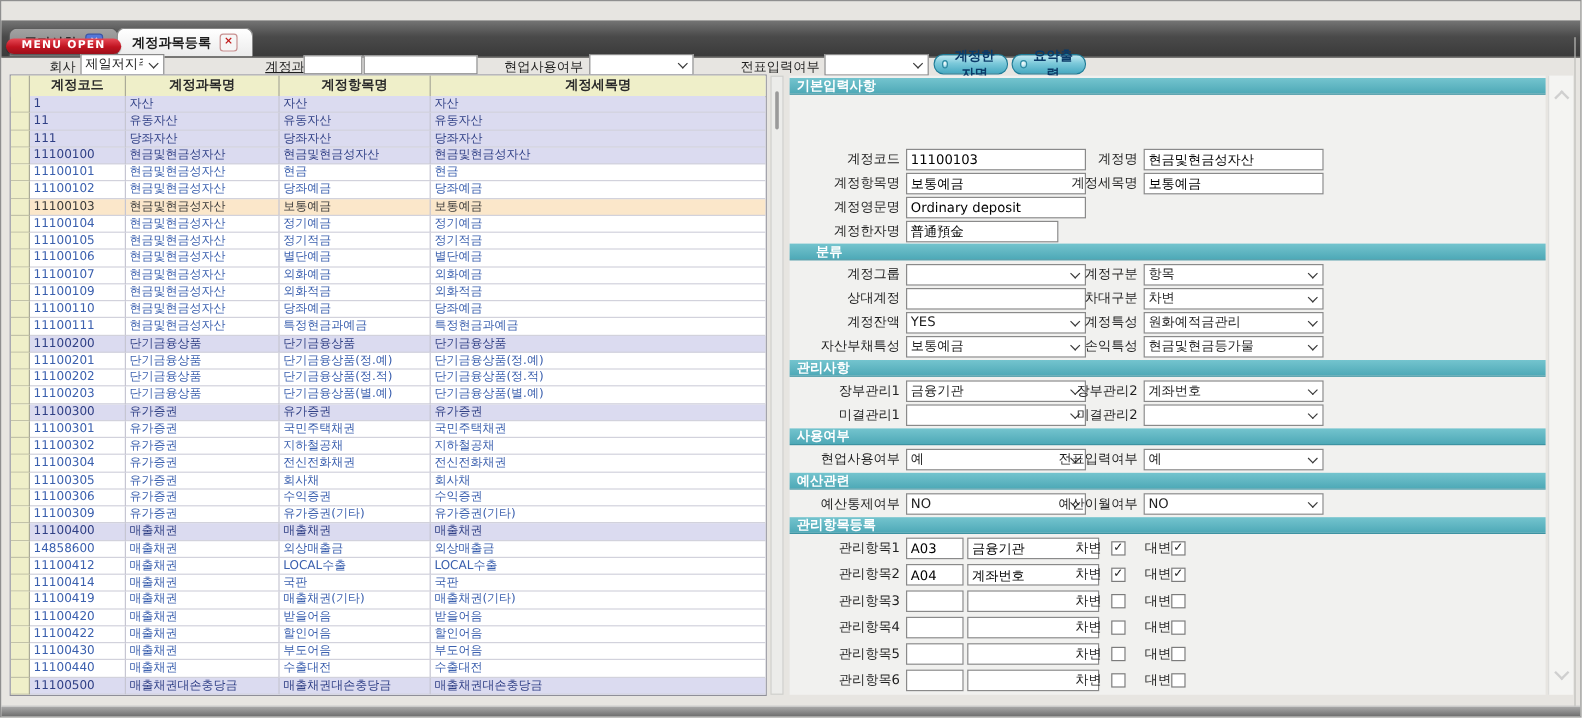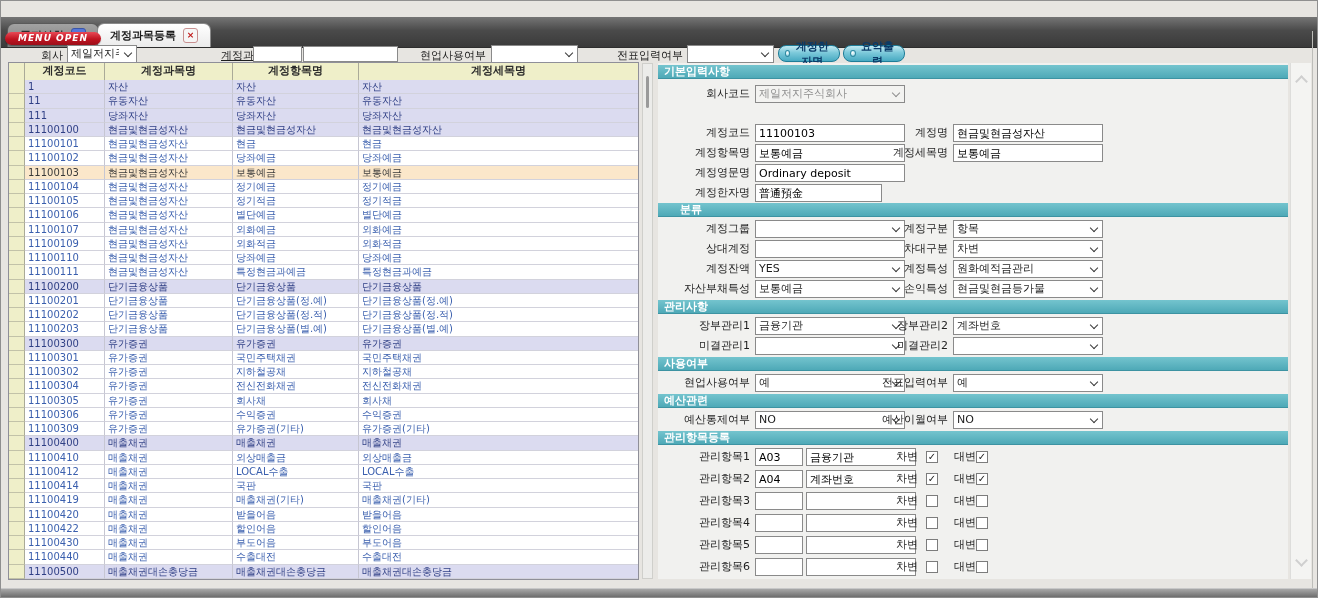--- a/index.html
+++ b/index.html
@@ -15,21 +15,21 @@
     border:1px solid #5a5a5a;border-bottom:none;color:#2f2f2f;font-weight:bold;}
   .tab.active{left:96px;background:linear-gradient(#ffffff,#ebebeb);
     border:1px solid #8a8a8a;border-bottom:none;color:#1c1c1c;font-weight:bold;}
   .closebox{width:13px;height:13px;border-radius:3px;font-size:9px;line-height:13px;
     text-align:center;font-weight:bold;}
   .closebox.blue{background:#5577d8;color:#fff;border:1px solid #3a55a8;}
   .closebox.red{background:#f6f6f6;color:#c01818;border:1px solid #c89090;}
   
   .menu-open{position:absolute;top:31px;left:4px;height:13px;padding:0 13px;
     background:linear-gradient(#e84a56,#c01320 55%,#9c0f1a);border-radius:8px;
-    color:#fff;font-weight:bold;font-style:italic;font-size:9px;line-height:13px;
+    color:#fff;font-weight:bold;font-size:9px;line-height:13px;
     letter-spacing:1px;box-shadow:0 1px 1px rgba(0,0,0,.35);}
   
   .toolbar{position:absolute;top:44px;left:0;right:0;height:20px;}
   .toolbar .tlabel{position:absolute;top:3px;color:#1e1e1e;text-align:right;white-space:nowrap;}
   .tinput{position:absolute;top:1px;height:16px;border:1px solid #8a8a8a;background:#fff;
     font-family:inherit;font-size:11px;padding:0 3px;box-sizing:border-box;}
   .combo{position:absolute;height:18px;border:1px solid #8a8a8a;background:#fff;
     box-sizing:border-box;overflow:hidden;}
   .combo .combo-text{position:absolute;left:3px;right:17px;top:0;bottom:0;line-height:16px;
     white-space:nowrap;overflow:hidden;color:#1e1e1e;}
@@ -348,21 +348,21 @@
   </div>
         <div class="trow group">
     <span class="cell gut w-gut"></span>
     <span class="cell w-c1">11100400</span>
     <span class="cell w-c2">매출채권</span>
     <span class="cell w-c3">매출채권</span>
     <span class="cell w-c4" style="border-right:none;">매출채권</span>
   </div>
         <div class="trow">
     <span class="cell gut w-gut"></span>
-    <span class="cell w-c1">11100410</span>
+    <span class="cell w-c1">14858600</span>
     <span class="cell w-c2">매출채권</span>
     <span class="cell w-c3">외상매출금</span>
     <span class="cell w-c4" style="border-right:none;">외상매출금</span>
   </div>
         <div class="trow">
     <span class="cell gut w-gut"></span>
     <span class="cell w-c1">11100412</span>
     <span class="cell w-c2">매출채권</span>
     <span class="cell w-c3">LOCAL수출</span>
     <span class="cell w-c4" style="border-right:none;">LOCAL수출</span>
@@ -417,29 +417,20 @@
     <span class="cell w-c4" style="border-right:none;">매출채권대손충당금</span>
   </div>
       </div>
   </div>
   <div class="vscroll">
     <div class="thumb"></div>
   </div>
 
   <div class="panel">
     <div class="secbar" style="top:2px;">기본입력사항</div>
-    <div class="frow" style="top:22px;">
-      <span class="flabel l1">회사코드</span>
-      <span class="combo disabled fctl c1">
-        <span class="combo-text">제일저지주식회사</span>
-        <span class="combo-arrow">
-            <i></i>
-          </span>
-      </span>
-    </div>
 
     <div class="frow" style="top:61px;">
       <span class="flabel l1">계정코드</span>
       <input class="finput c1" style="left: 97px; width: 150px;" value="11100103">
       <span class="flabel l2">계정명</span>
       <input class="finput c2" style="left: 295px; width: 150px;" value="현금및현금성자산">
     </div>
     <div class="frow" style="top:81px;">
       <span class="flabel l1">계정항목명</span>
       <input class="finput" style="left: 97px; width: 150px;" value="보통예금">

